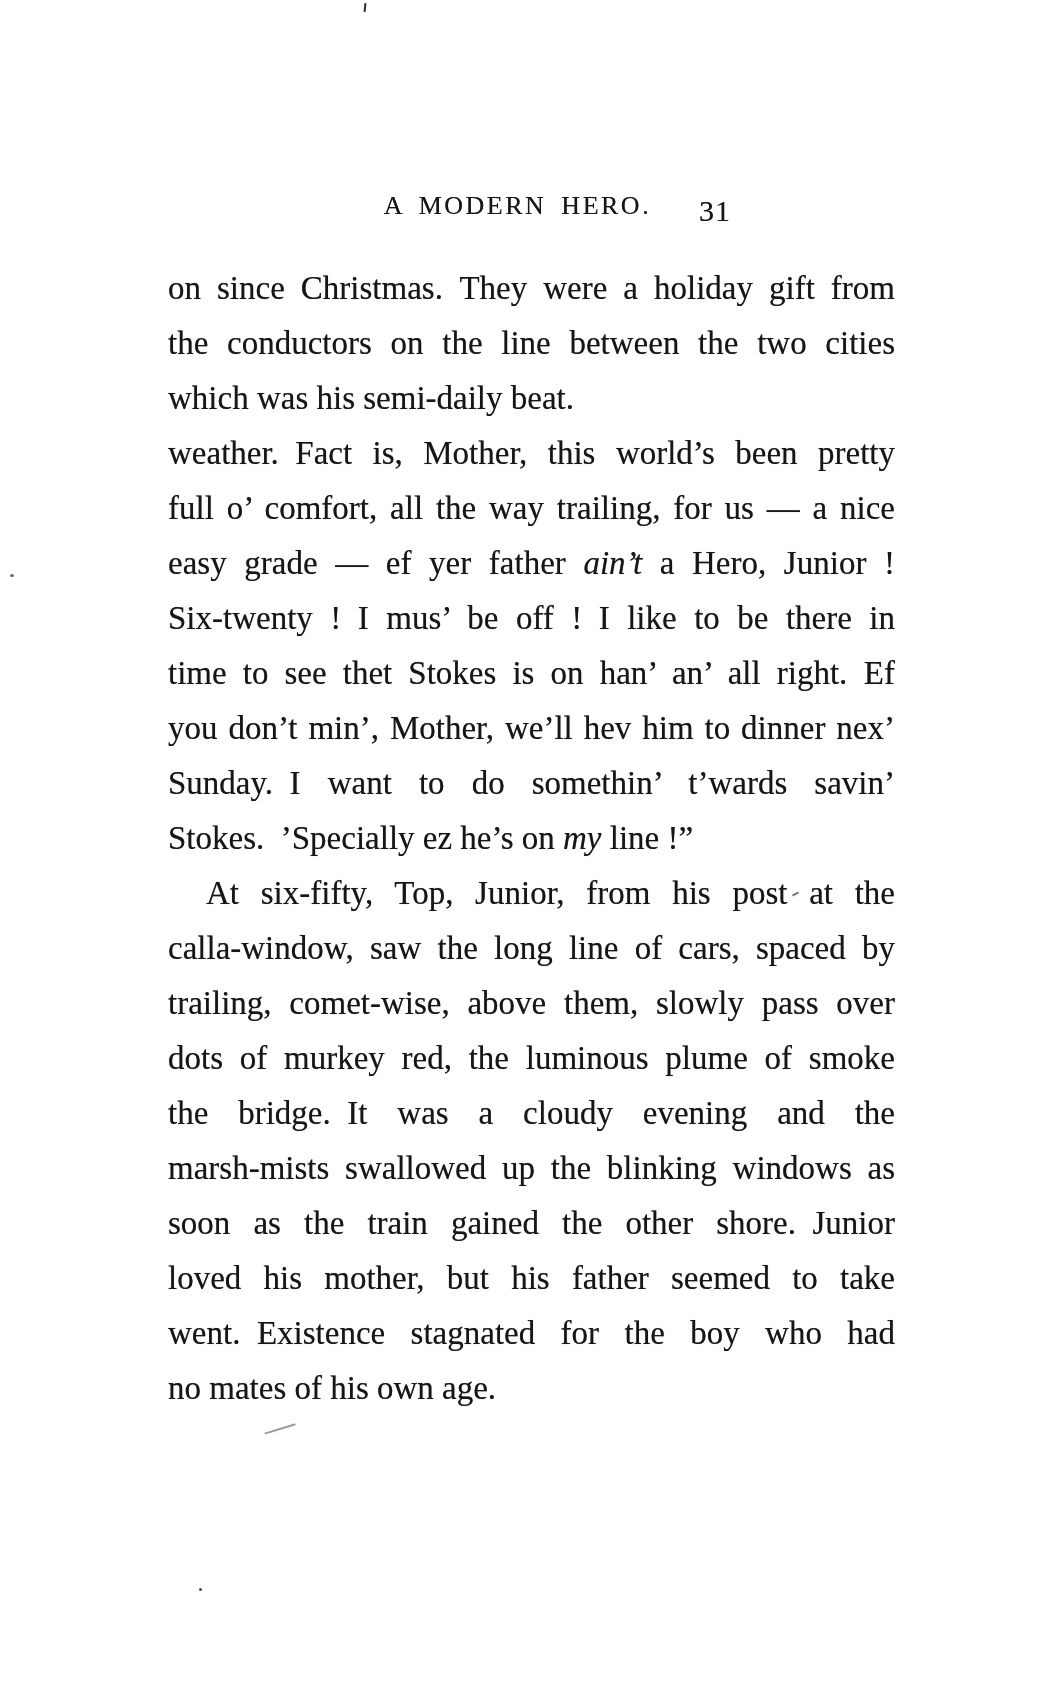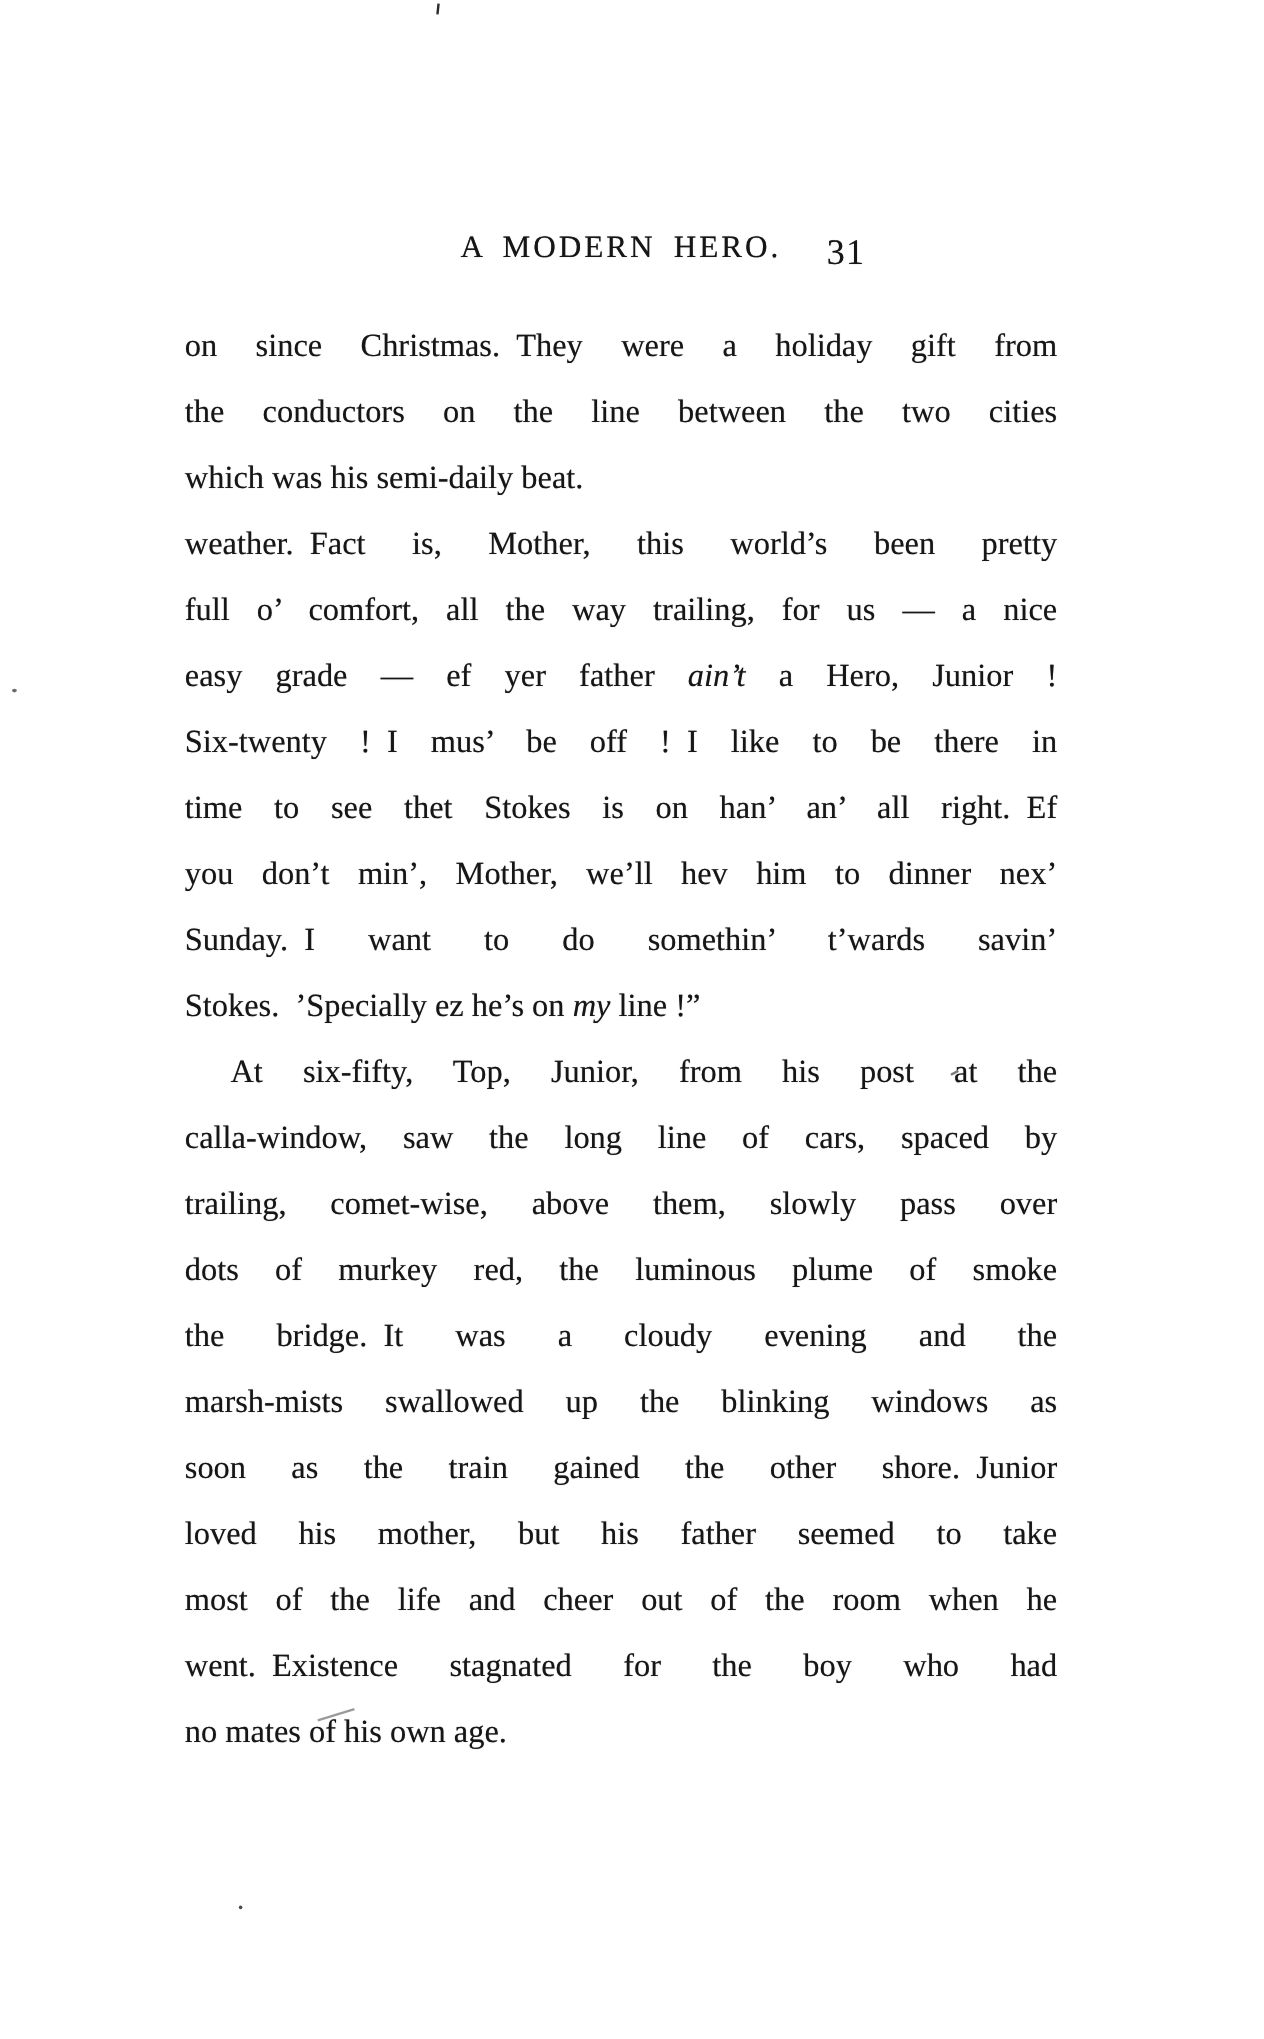--- a/index.html
+++ b/index.html
@@ -25,34 +25,34 @@
     text-align: center;
     font-size: 26px;
     line-height: 30px;
     letter-spacing: 2.5px;
     word-spacing: 6px;
     white-space: nowrap;
     text-shadow: 0 0 0.6px rgba(0,0,0,0.65);
   }
   .page-num {
     position: absolute;
-    right: 183px;
+    right: 173px;
     top: 194px;
     font-size: 30px;
     line-height: 34px;
     letter-spacing: 1px;
     text-shadow: 0 0 0.6px rgba(0,0,0,0.65);
   }
   
   .text-block {
     position: absolute;
-    left: 154px;
+    left: 168px;
     top: 261px;
     width: 727px;
-    font-size: 27px;
+    font-size: 33px;
   }
   .line {
     height: 55px;
     line-height: 55px;
     text-shadow: 0 0 0.7px rgba(0,0,0,0.55);
   }
   .line.just {
     text-align: justify;
     text-align-last: justify;
   }
@@ -90,21 +90,20 @@
       <div class="line just"><span>Sunday. I want to do somethin’ t’wards savin’</span></div>
       <div class="line"><span>Stokes. ’Specially ez he’s on </span><span class="it">my</span><span> line !”</span></div>
       <div class="line just indent"><span>At six-fifty, Top, Junior, from his post at the</span></div>
       <div class="line just"><span>calla-window, saw the long line of cars, spaced by</span></div>
       <div class="line just"><span>trailing, comet-wise, above them, slowly pass over</span></div>
       <div class="line just"><span>dots of murkey red, the luminous plume of smoke</span></div>
       <div class="line just"><span>the bridge. It was a cloudy evening and the</span></div>
       <div class="line just"><span>marsh-mists swallowed up the blinking windows as</span></div>
       <div class="line just"><span>soon as the train gained the other shore. Junior</span></div>
       <div class="line just"><span>loved his mother, but his father seemed to take</span></div>
-      <div class="line just"><span>most of the life and cheer out of the room when he</span></div>
       <div class="line just"><span>went. Existence stagnated for the boy who had</span></div>
       <div class="line"><span>no mates of his own age.</span></div>
     </div>
 
   <div class="artifact speck-top"></div>
   <div class="artifact speck-left"></div>
   <div class="artifact dash-mid"></div>
   <div class="artifact scratch-mid"></div>
   <div class="artifact dot-bottom"></div>
 

